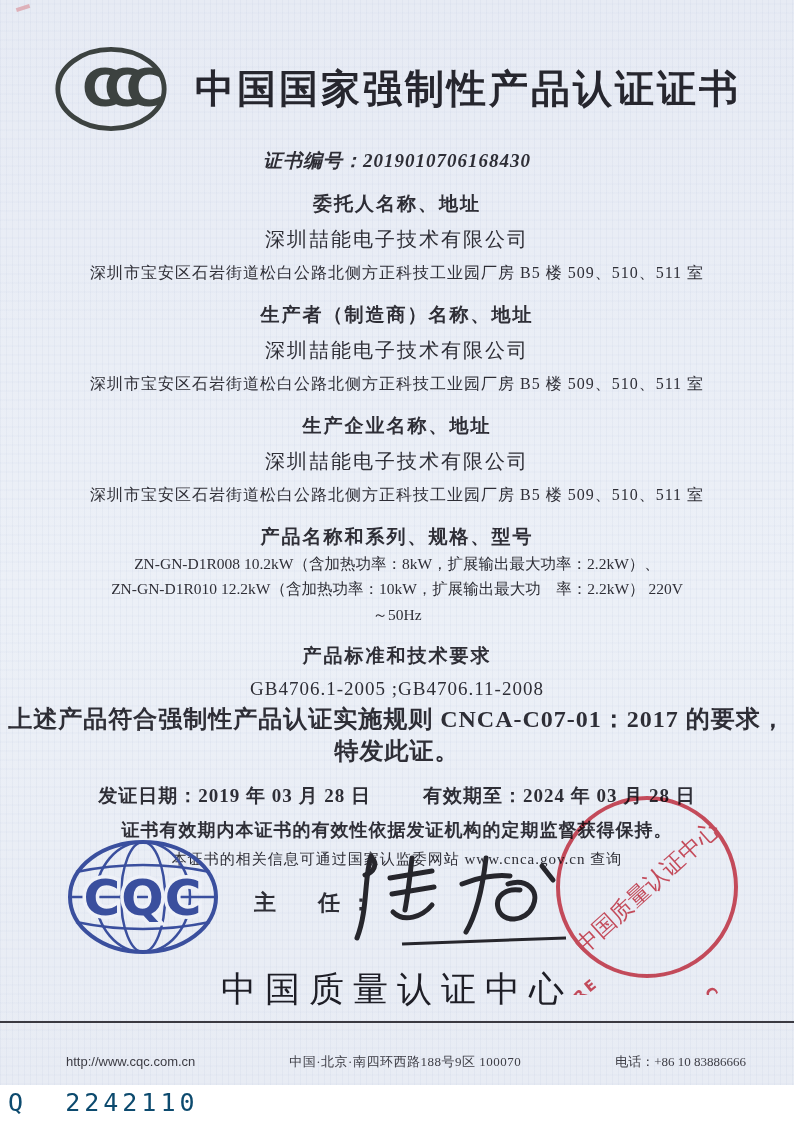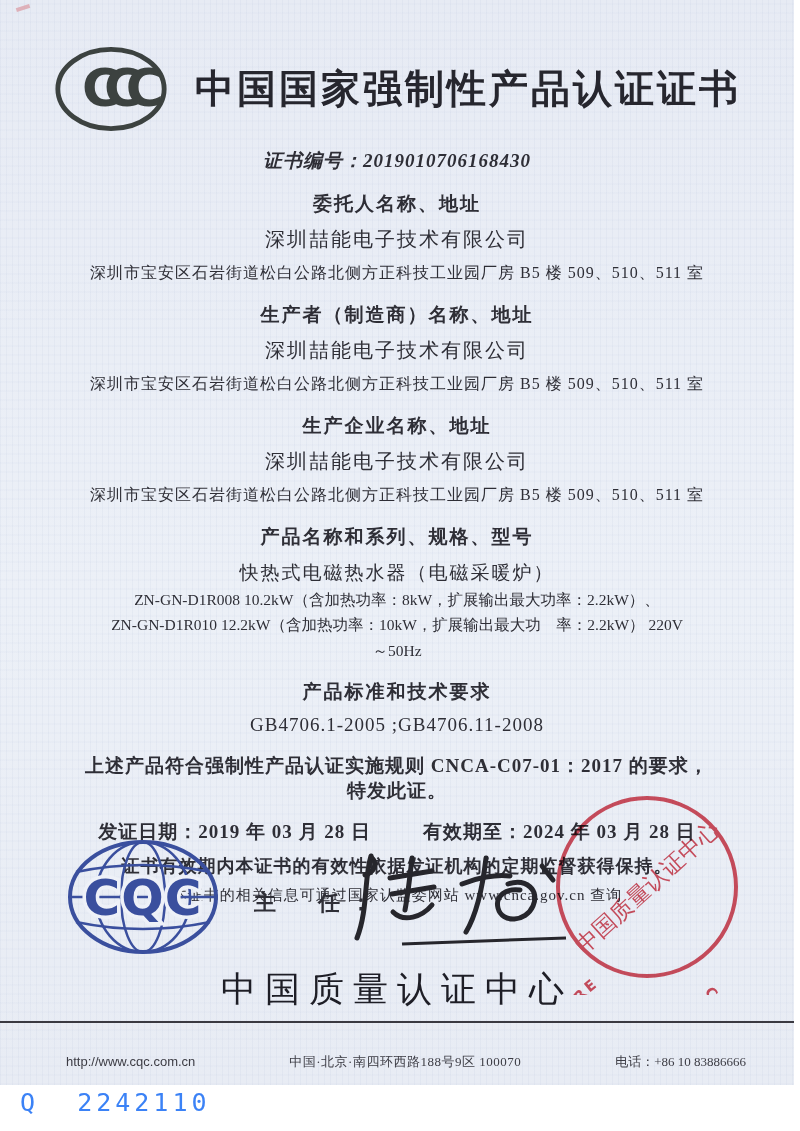--- a/index.html
+++ b/index.html
@@ -24,40 +24,40 @@
 
   .sec-heading { margin-top:17px; font-size:19px; font-weight:bold; letter-spacing:2px; }
   .sec-name { margin-top:9px; font-size:20px; letter-spacing:2px; }
   .sec-address { margin:8px auto 0; max-width:665px; font-size:16px; line-height:1.5; letter-spacing:1px; }
 
   .product-name { margin-top:10px; font-size:19px; letter-spacing:2px; }
   .model-line { margin:2px auto 0; max-width:700px; font-size:15.5px; line-height:1.5; }
 
   .gb-line { margin-top:9px; font-size:19px; letter-spacing:1px; }
 
-  .statement { margin-top:17px; font-size:19px; font-weight:bold; line-height:1.35; letter-spacing:1px; }
+  .statement { margin-top:3px; font-size:24px; font-weight:bold; line-height:1.35; letter-spacing:1px; }
 
   .dates { margin-top:15px; font-size:19px; font-weight:bold; letter-spacing:1px; display:flex; justify-content:center; gap:52px; }
   .validity { margin-top:9px; font-size:18px; font-weight:bold; letter-spacing:1px; }
   .info-note { margin-top:8px; font-size:15px; letter-spacing:1px; }
 
   .cqc-logo { position:absolute; left:64px; top:836px; }
   .sign-block { position:absolute; left:246px; top:856px; width:330px; height:90px; text-align:left; }
   .director-label { position:absolute; left:8px; top:32px; font-size:22px; font-weight:bold; letter-spacing:10px; }
   .signature { position:absolute; left:92px; top:-12px; }
   .stamp { position:absolute; left:540px; top:780px; opacity:.88; mix-blend-mode:multiply; }
 
   .org-name { position:absolute; left:0; right:0; top:966px; font-size:35px; letter-spacing:9px; color:#1e1e26; font-weight:500; }
   .rule { position:absolute; left:0; right:0; top:1021px; border-top:2px solid #3a3a42; }
   .footer-row { position:absolute; left:0; right:0; top:1029px; display:flex; align-items:baseline; font-size:13px; color:#3c3c44; }
   .footer-url { margin-left:66px; font-family:"Liberation Sans", sans-serif; }
   .footer-addr { flex:1; text-align:center; letter-spacing:0.5px;margin-top:24px; }
   .footer-phone { margin-right:48px;margin-top:20px; }
 
-  .serial { position:absolute; left:20px; top:1088px; font-family:"DejaVu Sans Mono", monospace; font-size:25px; color:#3b82f6; white-space:pre; letter-spacing:4px; }
+  .serial { position:absolute; left:8px; top:1088px; font-family:"DejaVu Sans Mono", monospace; font-size:25px; color:#0c4a6e; white-space:pre; letter-spacing:4px; }
 </style>
 </head>
 <body>
 
 <div class="page">
   <div class="cert">
     <div class="speck"></div>
 
     <div class="header">
       <svg class="ccc" width="116" height="90" viewBox="0 0 120 92">
@@ -75,21 +75,20 @@
 
     <div class="sec-heading">生产者（制造商）名称、地址</div>
     <div class="sec-name">深圳喆能电子技术有限公司</div>
     <div class="sec-address">深圳市宝安区石岩街道松白公路北侧方正科技工业园厂房 B5 楼 509、510、511 室</div>
 
     <div class="sec-heading">生产企业名称、地址</div>
     <div class="sec-name">深圳喆能电子技术有限公司</div>
     <div class="sec-address">深圳市宝安区石岩街道松白公路北侧方正科技工业园厂房 B5 楼 509、510、511 室</div>
 
     <div class="sec-heading">产品名称和系列、规格、型号</div>
-    <div class="product-name">快热式电磁热水器（电磁采暖炉）</div>
     <div class="model-line">ZN-GN-D1R008 10.2kW（含加热功率：8kW，扩展输出最大功率：2.2kW）、</div>
     <div class="model-line">ZN-GN-D1R010 12.2kW（含加热功率：10kW，扩展输出最大功　率：2.2kW） 220V</div>
     <div class="model-line">～50Hz</div>
 
     <div class="sec-heading">产品标准和技术要求</div>
     <div class="gb-line">GB4706.1-2005 ;GB4706.11-2008</div>
 
     <div class="statement">
       <div>上述产品符合强制性产品认证实施规则 CNCA-C07-01：2017 的要求，</div>
       <div>特发此证。</div>

